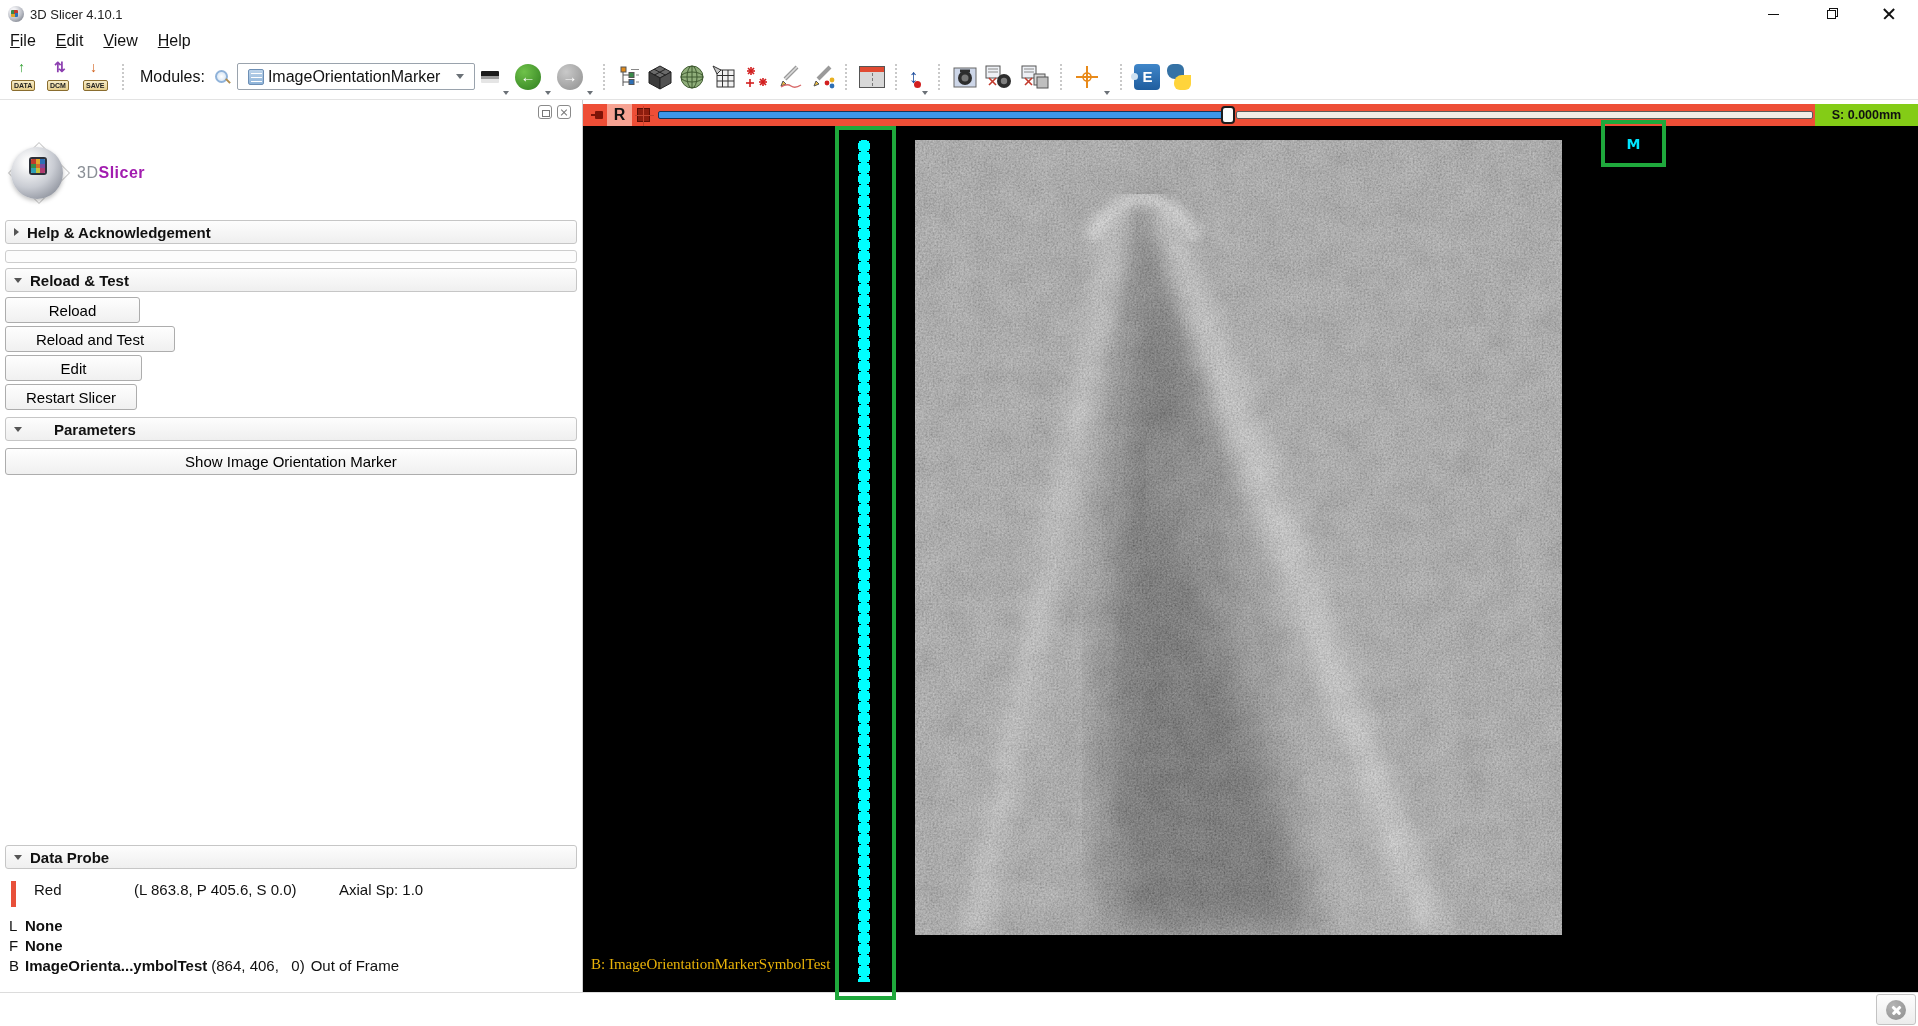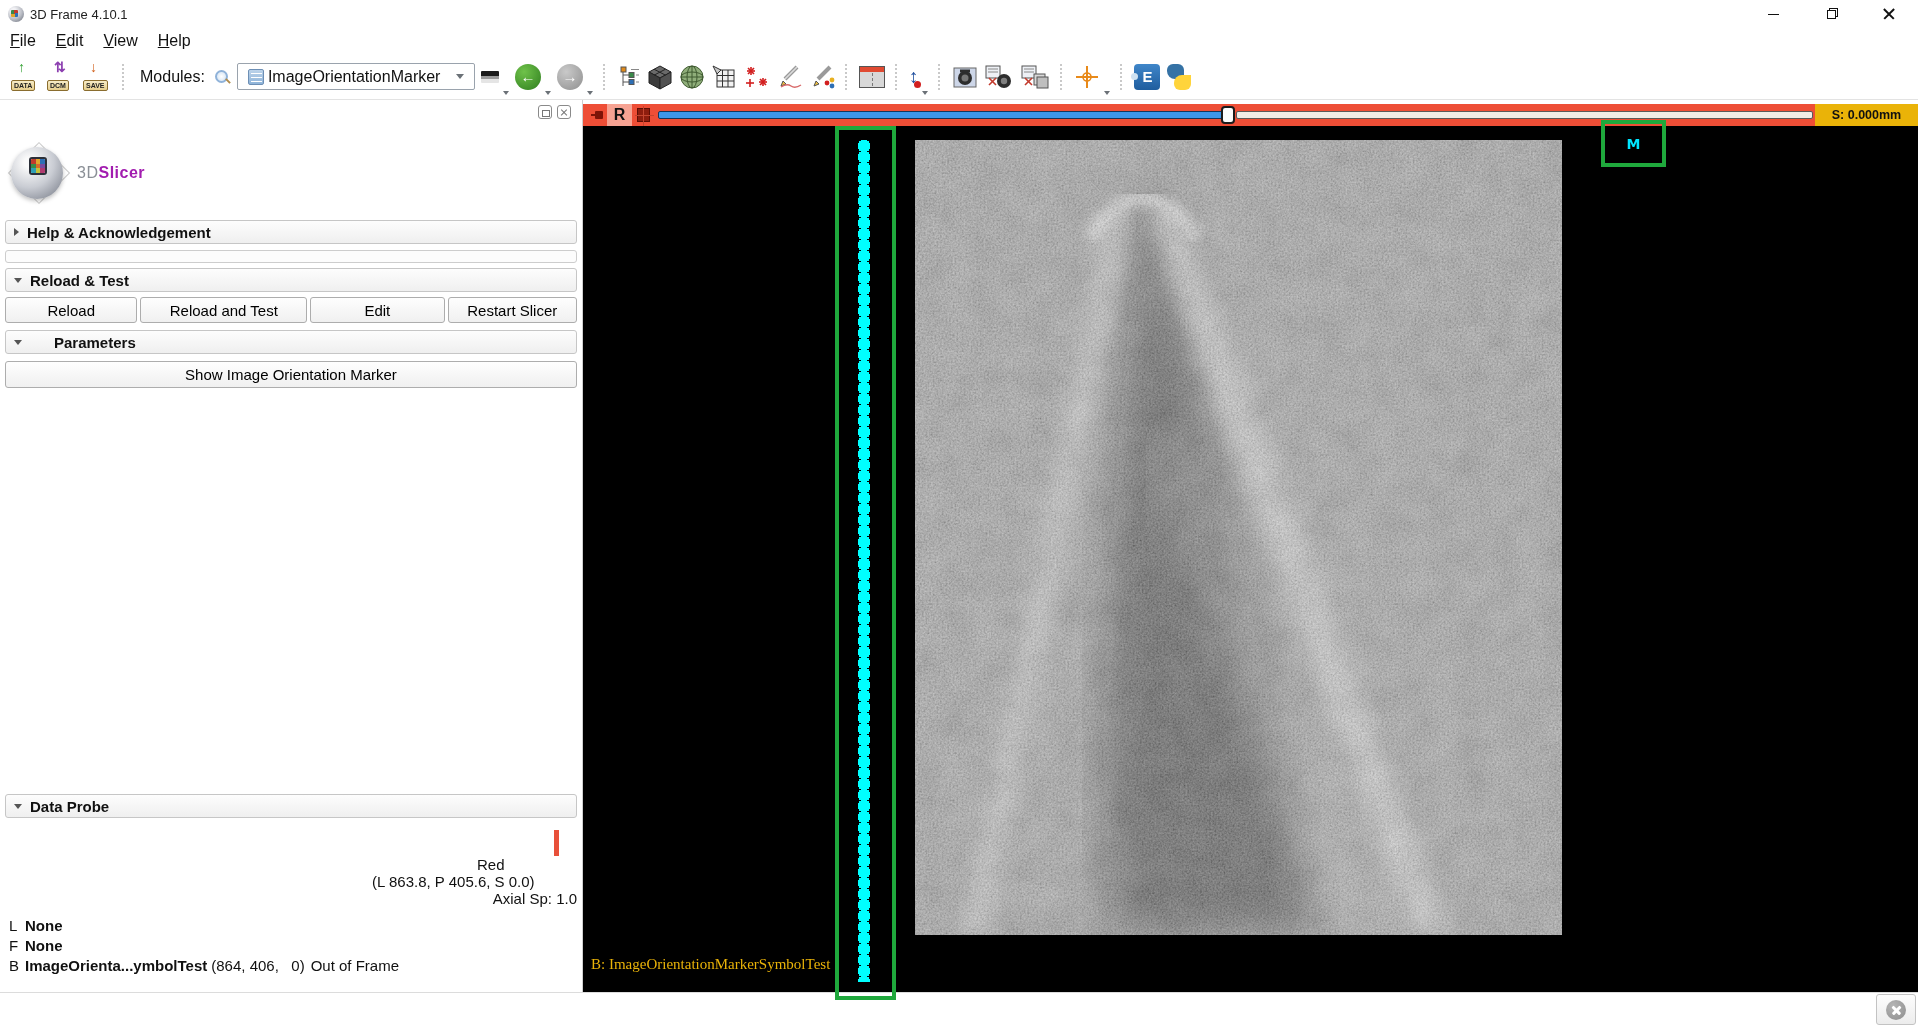--- a/index.html
+++ b/index.html
@@ -79,28 +79,28 @@
     grid-template-columns:1fr 1fr 1fr; grid-template-rows:1fr 1fr 1fr; border:2px solid #2b2f38; }
   .logo-mark .core i { display:block; }
   .logo-text { font-size:16px; color:#8a8f96; letter-spacing:.5px; }
   .logo-text b { color:#a21caf; }
   .collapse-header { height:24px; border:1px solid #c6c6c6; border-radius:3px; background:linear-gradient(#fdfdfd,#efefef);
     display:flex; align-items:center; gap:8px; padding:0 8px; font-size:15px; font-weight:bold; }
   .tri-right { width:0; height:0; border-top:4px solid transparent; border-bottom:4px solid transparent; border-left:5px solid #555; }
   .tri-down { width:0; height:0; border-left:4px solid transparent; border-right:4px solid transparent; border-top:5px solid #555; }
   .empty-frame { height:13px; border:1px solid #cdcdcd; border-radius:3px; background:#fcfcfc; margin-top:6px; }
   .mt5 { margin-top:5px; } .mt7 { margin-top:7px;gap:32px; }
-  .btn-row { display:flex; gap:3px; margin-top:5px; }
+  .btn-row { display:flex; gap:3px; margin-top:5px;flex-direction:column; }
   .push-btn { height:26px; border:1px solid #adadad; border-radius:3px; background:linear-gradient(#fefefe,#f0f0f0);
     font-size:15px; display:flex; align-items:center; justify-content:center; font-family:inherit; }
   .w1{width:135px;} .w2{width:170px;} .w3{width:137px;} .w4{width:132px;}
   .btn-full { width:100%; height:27px; margin-top:7px; }
   .panel-spacer { flex:1; }
   .dp-block { padding-bottom:18px; }
-  .dp-slice-row { display:flex; align-items:flex-end; margin:12px 0 10px 6px; font-size:15px;flex-direction:column; }
+  .dp-slice-row { display:flex; align-items:flex-start; margin:12px 0 10px 6px; font-size:15px; }
   .dp-swatch { width:5px; height:26px; margin-right:18px; }
   .dp-slice-name { width:100px; }
   .dp-coords { width:205px; }
   .dp-sp { }
   .dp-row { display:flex; margin:3px 0 0 4px; font-size:15px; align-items:baseline; }
   .dp-prefix { width:16px; }
   .dp-name { font-weight:bold; }
   .dp-xyz { margin-left:4px; white-space:pre; }
   .dp-status { font-weight:normal; margin-left:6px; }
   
@@ -138,21 +138,21 @@
   .circle-x::before,.circle-x::after { content:""; position:absolute; left:4.5px; top:9px; width:11px; height:2.5px; background:#fff; border-radius:1px; }
   .circle-x::before { transform:rotate(45deg);} .circle-x::after { transform:rotate(-45deg);}
 </style>
 </head>
 <body>
 
 <div class="app">
 
   <div class="titlebar">
     <span class="app-logo-sm"></span>
-    <span class="title-text">3D Frame 4.10.1</span>
+    <span class="title-text">3D Slicer 4.10.1</span>
     <div class="win-controls">
       <div class="win-btn">
           <span class="glyph-min"></span>
         </div>
       <div class="win-btn">
           <span class="glyph-max"></span>
         </div>
       <div class="win-btn">
           <span class="glyph-close"></span>
         </div>
@@ -379,21 +379,21 @@
     <div class="slice-col">
       <div class="slice-bar" style="background:#ee4e36">
         <span class="bar-pin-icon"></span>
         <span class="bar-rbox" style="background:#f7a393">R</span>
         <span class="bar-link-icon"></span>
         <div class="slider">
           <span class="fill"></span>
           <span class="rest"></span>
           <span class="handle"></span>
         </div>
-        <span class="bar-offset" style="background:#eab308">S: 0.000mm</span>
+        <span class="bar-offset" style="background:#84cc16">S: 0.000mm</span>
       </div>
 
       <div class="viewport">
 
         <svg class="us-wrap" width="647" height="795">
           <defs>
             <filter id="blur20">
                 <feGaussianBlur stdDeviation="20"></feGaussianBlur>
               </filter>
             <filter id="blur10">

